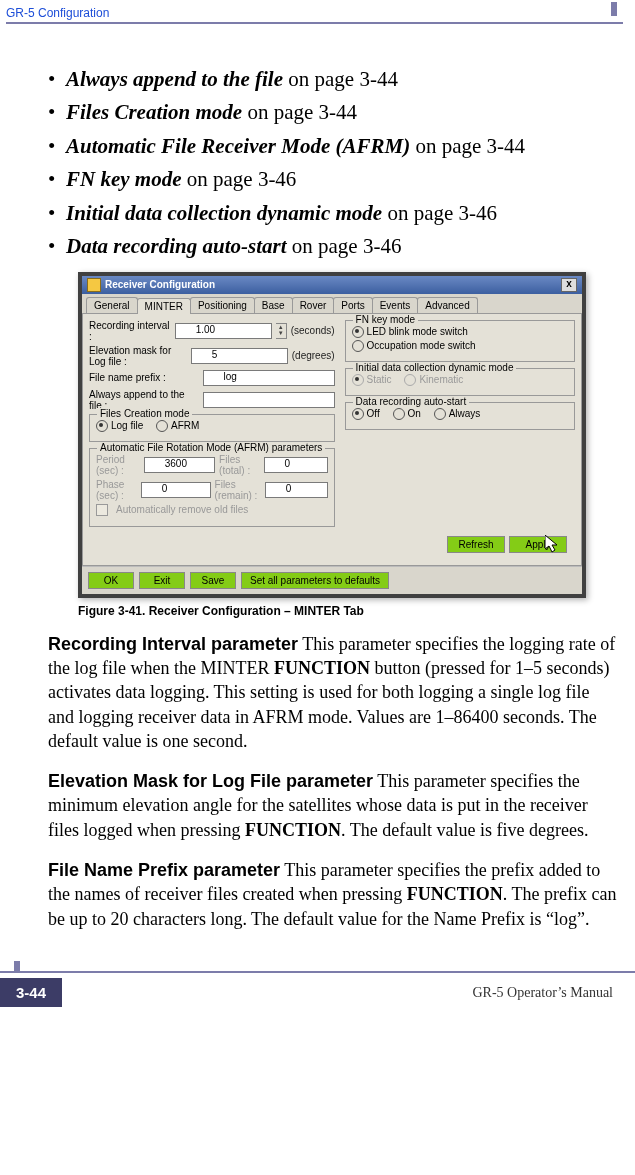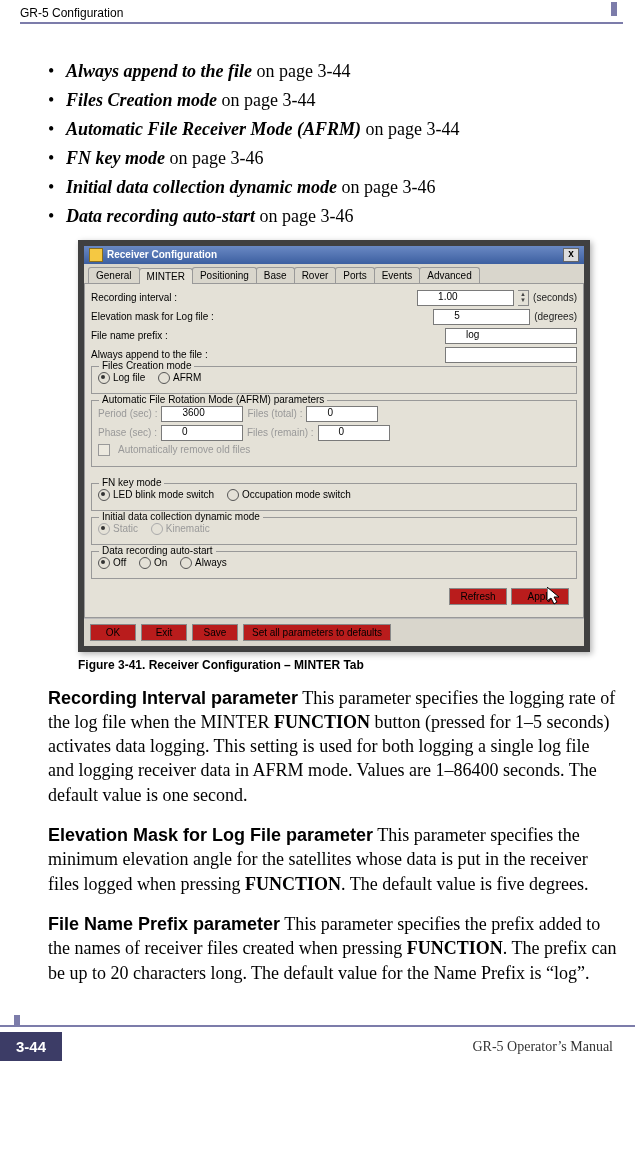--- a/index.html
+++ b/index.html
@@ -10,46 +10,46 @@
     background: #fff;
     color: #000;
   }
   .page {
     width: 635px;
     box-sizing: border-box;
     position: relative;
   }
   .header-area {
     position: relative;
-    padding: 6px 12px 0 20px;
+    padding: 6px 12px 0 6px;
     font-family: Arial, Helvetica, sans-serif;
     font-size: 12px;
-    color: #000000;
+    color: #1d4ed8;
   }
   .header-line {
     border: none;
     border-top: 2px solid #7c7caa;
     margin: 2px 0 0 0;
   }
   .header-tick {
     position: absolute;
     right: 18px;
     top: 2px;
     width: 6px;
     height: 14px;
     background: #7c7caa;
   }
   .content {
     padding: 24px 18px 0 48px;
   }
   ul.bullets {
     list-style: none;
-    margin: 10px 0 10px 0;
+    margin: 16px 0 10px 0;
     padding: 0;
-    font-size: 18px;
+    font-size: 21px;
     line-height: 1.45;
   }
   ul.bullets li {
     position: relative;
     padding-left: 18px;
     margin-bottom: 3px;
   }
   ul.bullets li::before {
     content: "•";
     position: absolute;
@@ -65,21 +65,21 @@
     font-family: Arial, Helvetica, sans-serif;
     font-size: 12px;
     font-weight: bold;
     margin: 6px 0 14px 0;
   }
   
   .win {
     width: 500px;
     font-family: Tahoma, Arial, sans-serif;
     font-size: 10px;
-    border: 6px solid #404040;
+    border: 4px solid #404040;
     background: #d9d6cc;
     box-shadow: 2px 2px 6px rgba(0,0,0,0.3);
   }
   .titlebar {
     background: linear-gradient(#6a89c4, #3c5fa0);
     color: #fff;
     padding: 2px 5px;
     display: flex;
     align-items: center;
     justify-content: space-between;
@@ -117,21 +117,21 @@
     z-index: 2;
     top: 1px;
   }
   .tab-body {
     border: 1px solid #999;
     background: #e4e1d7;
     padding: 6px;
     position: relative;
     min-height: 200px;
   }
-  .cols { display: flex; gap: 10px; flex-direction: column; }
+  .cols { display: flex; gap: 10px; }
   .col-left { flex: 1; }
   .col-right { flex: 1; }
   .row { display: flex; align-items: center; margin-bottom: 3px; gap: 4px; }
   .lbl { flex: 1.2; }
   .inp {
     background: #fff; border: 1px solid #7a7a7a;
     height: 14px; padding: 0 20px; width: 55px;
   }
   .inp.wide { width: 90px; }
   .spin {
@@ -167,21 +167,21 @@
   .dis-txt { color:#999; }
   .chk {
     width: 10px; height:10px; border:1px solid #999; display:inline-block;
     margin-right:4px; background:#ece9df;
   }
   .bot-bar {
     display:flex; gap:5px; padding:5px 6px;
     background:#d9d6cc; border-top:1px solid #bbb;
   }
   .btn {
-    border:1px solid #888; background:#b91c1c; padding:2px 8px;
+    border:1px solid #888; background:#84cc16; padding:2px 8px;
     min-width:40px; text-align:center;
   }
   .btn.small { padding:2px 6px; min-width:32px; }
   .right-btns {
     position:absolute; right:8px; bottom:6px; display:flex; gap:4px;
   }
   .inner-body { position: relative; padding-bottom: 26px; }
   .cursor {
     position:absolute; pointer-events:none;
     width:16px; height:20px;

